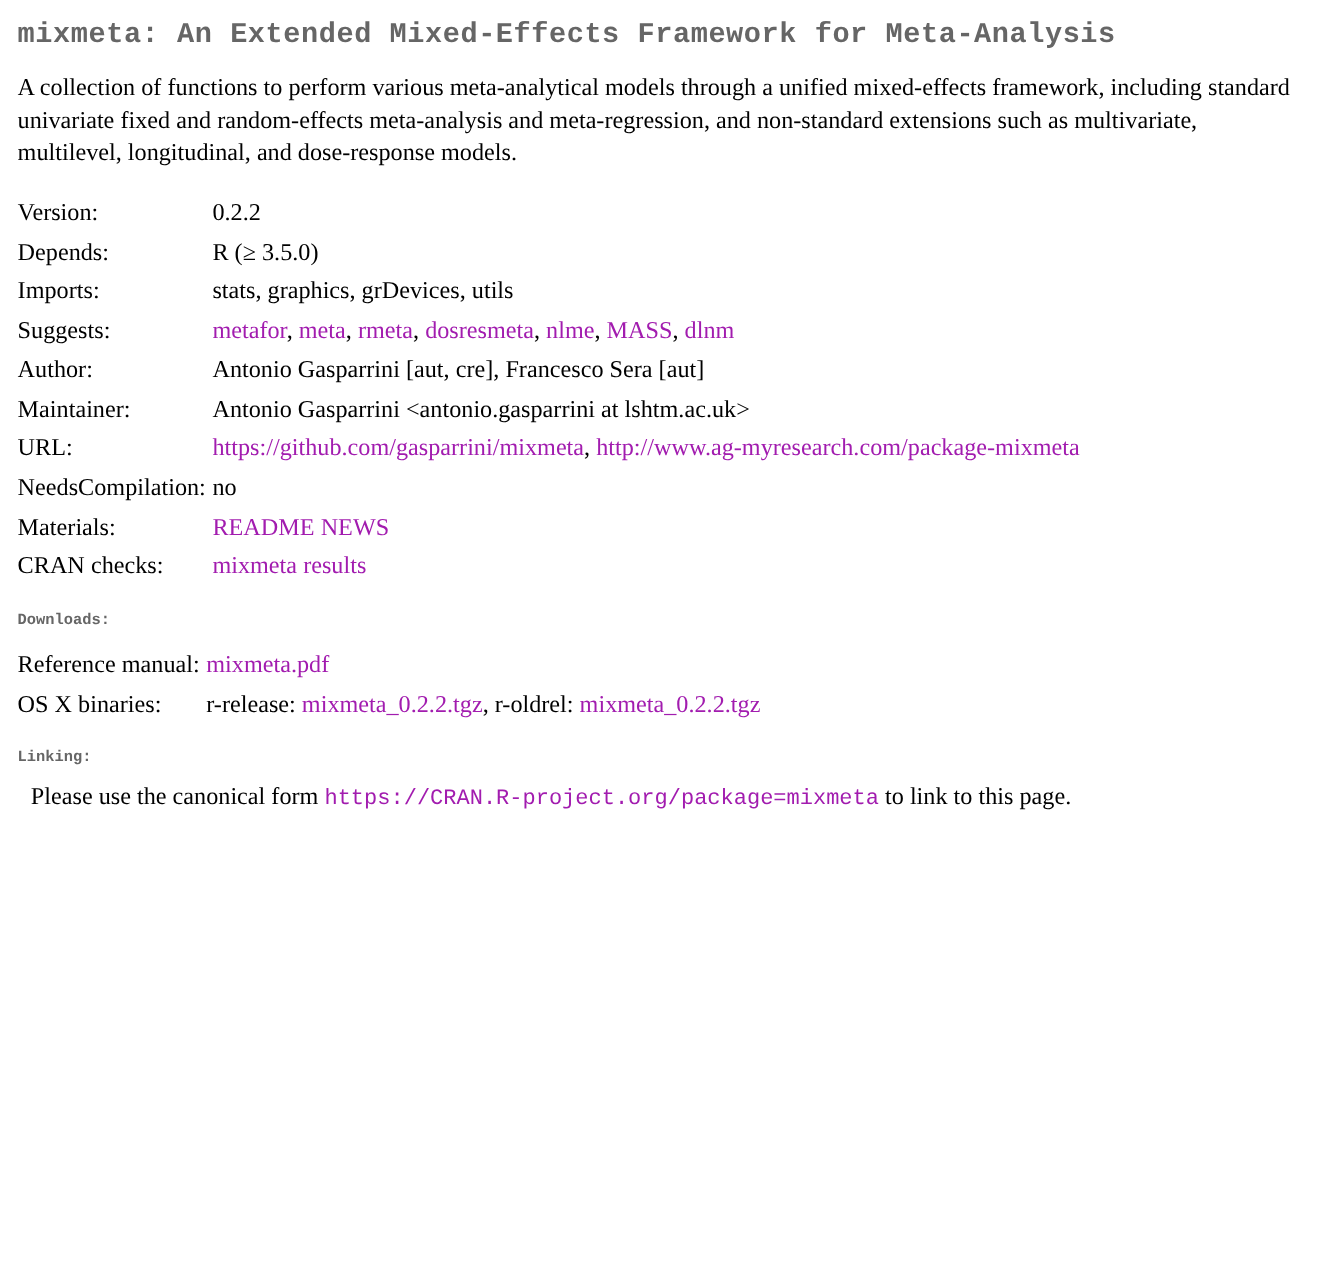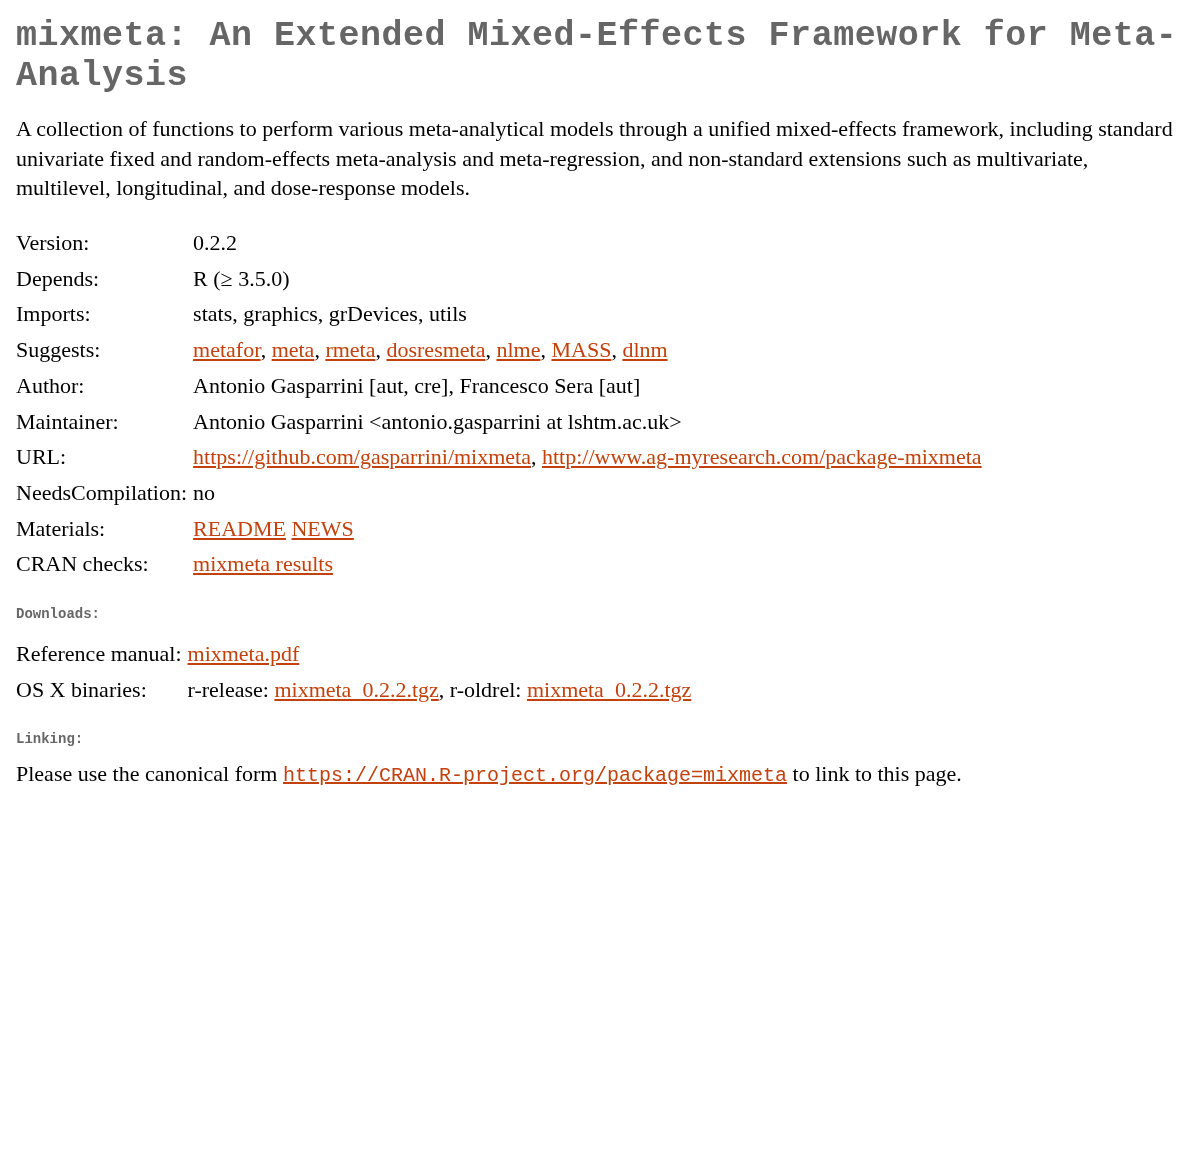--- a/index.html
+++ b/index.html
@@ -7,51 +7,50 @@
     font-size: 22px;
     color: #000;
     background: #fff;
     margin: 16px;
     max-width: 1170px;
   }
   h2 {
     font-family: "Courier New", Courier, monospace;
     font-weight: bold;
     color: #666;
-    font-size: 35px;
+    font-size: 26px;
     margin: 0 0 18px 0;
     letter-spacing: 0.5px;
   }
   h4 {
     font-family: "Courier New", Courier, monospace;
     font-weight: bold;
     color: #666;
     font-size: 14px;
     margin: 24px 0 14px 0;
   }
   p.desc {
     line-height: 1.35;
     margin: 0 0 22px 0;
   }
   p.canon {
-    margin: 0;
+    margin: 12px;
   }
   table {
     border-collapse: collapse;
     margin: 0 0 4px 0;
   }
   td {
     vertical-align: top;
     padding: 3px 4px 3px 0;
     line-height: 1.35;
   }
   td.k { white-space: nowrap; padding-right: 6px; }
   a {
-    color: #c2410c;
-    text-decoration: underline;
+    color: #a21caf;
   }
   .mono {
     font-family: "Courier New", Courier, monospace;
     font-size: 20px;
   }
 </style>
 </head>
 <body>
 
 <h2>mixmeta: An Extended Mixed-Effects Framework for Meta-Analysis</h2>

